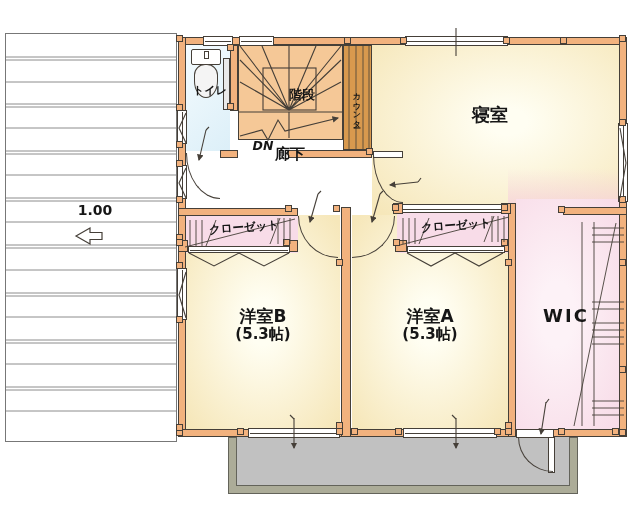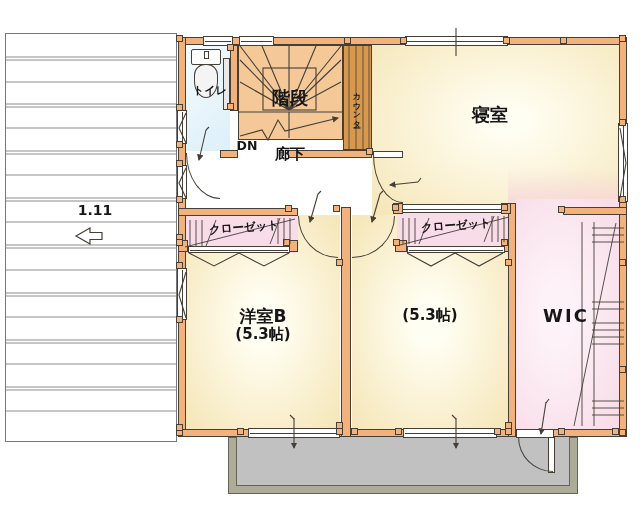--- a/index.html
+++ b/index.html
@@ -211,33 +211,34 @@
       <polyline points="549,399 546,403"></polyline>
     </g>
   </svg>
 
   <div class="arc bl" style="left:186px;top:153px;width:34px;height:46px;"></div>
   <div class="arc bl" style="left:373px;top:155px;width:30px;height:48px;"></div>
   <div class="arc bl" style="left:298px;top:216px;width:40px;height:42px;"></div>
   <div class="arc br" style="left:352px;top:216px;width:43px;height:42px;"></div>
   <div class="arc bl" style="left:518px;top:437px;width:35px;height:35px;"></div>
 
-  <div class="lbl" style="left:70px;top:203px;width:50px;font-size:14px;">1.11</div>
+  <div class="lbl" style="left:70px;top:203px;width:50px;font-size:14px;">1.00</div>
   <div class="lbl" style="left:188px;top:85px;width:44px;font-size:11px;">トイレ</div>
-  <div class="lbl" style="left:260px;top:88px;width:60px;font-size:18px;">階段</div>
-  <div class="lbl" style="left:230px;top:139px;width:34px;font-size:12.5px;">DN</div>
+  <div class="lbl" style="left:272px;top:88px;width:60px;font-size:13px;">階段</div>
+  <div class="lbl" style="left:246px;top:139px;width:34px;font-size:12.5px;font-style:italic;">DN</div>
   <div class="lbl" style="left:264px;top:146px;width:52px;font-size:15px;">廊下</div>
   <div class="lbl vtext" style="left:351px;top:70px;height:70px;font-size:8px;font-weight:bold;">カウンター</div>
   <div class="lbl" style="left:425px;top:105px;width:130px;">
     <div style="font-size:18px;">寝室</div>
   </div>
   <div class="lbl" style="left:196px;top:221px;width:96px;font-size:11.5px;transform:rotate(-4deg);">クローゼット</div>
   <div class="lbl" style="left:408px;top:219px;width:96px;font-size:11.5px;transform:rotate(-4deg);">クローゼット</div>
   <div class="lbl" style="left:193px;top:307px;width:140px;">
     <div style="font-size:17px;">洋室B</div>
     <div class="size" style="font-size:15px;">(5.3帖)</div>
   </div>
   <div class="lbl" style="left:360px;top:307px;width:140px;">
+    <div style="font-size:17px;">洋室A</div>
     <div class="size" style="font-size:15px;">(5.3帖)</div>
   </div>
   <div class="lbl" style="left:540px;top:306px;width:52px;font-size:18px;letter-spacing:2px;">WIC</div>
 
 </div>
 
 </body></html>

